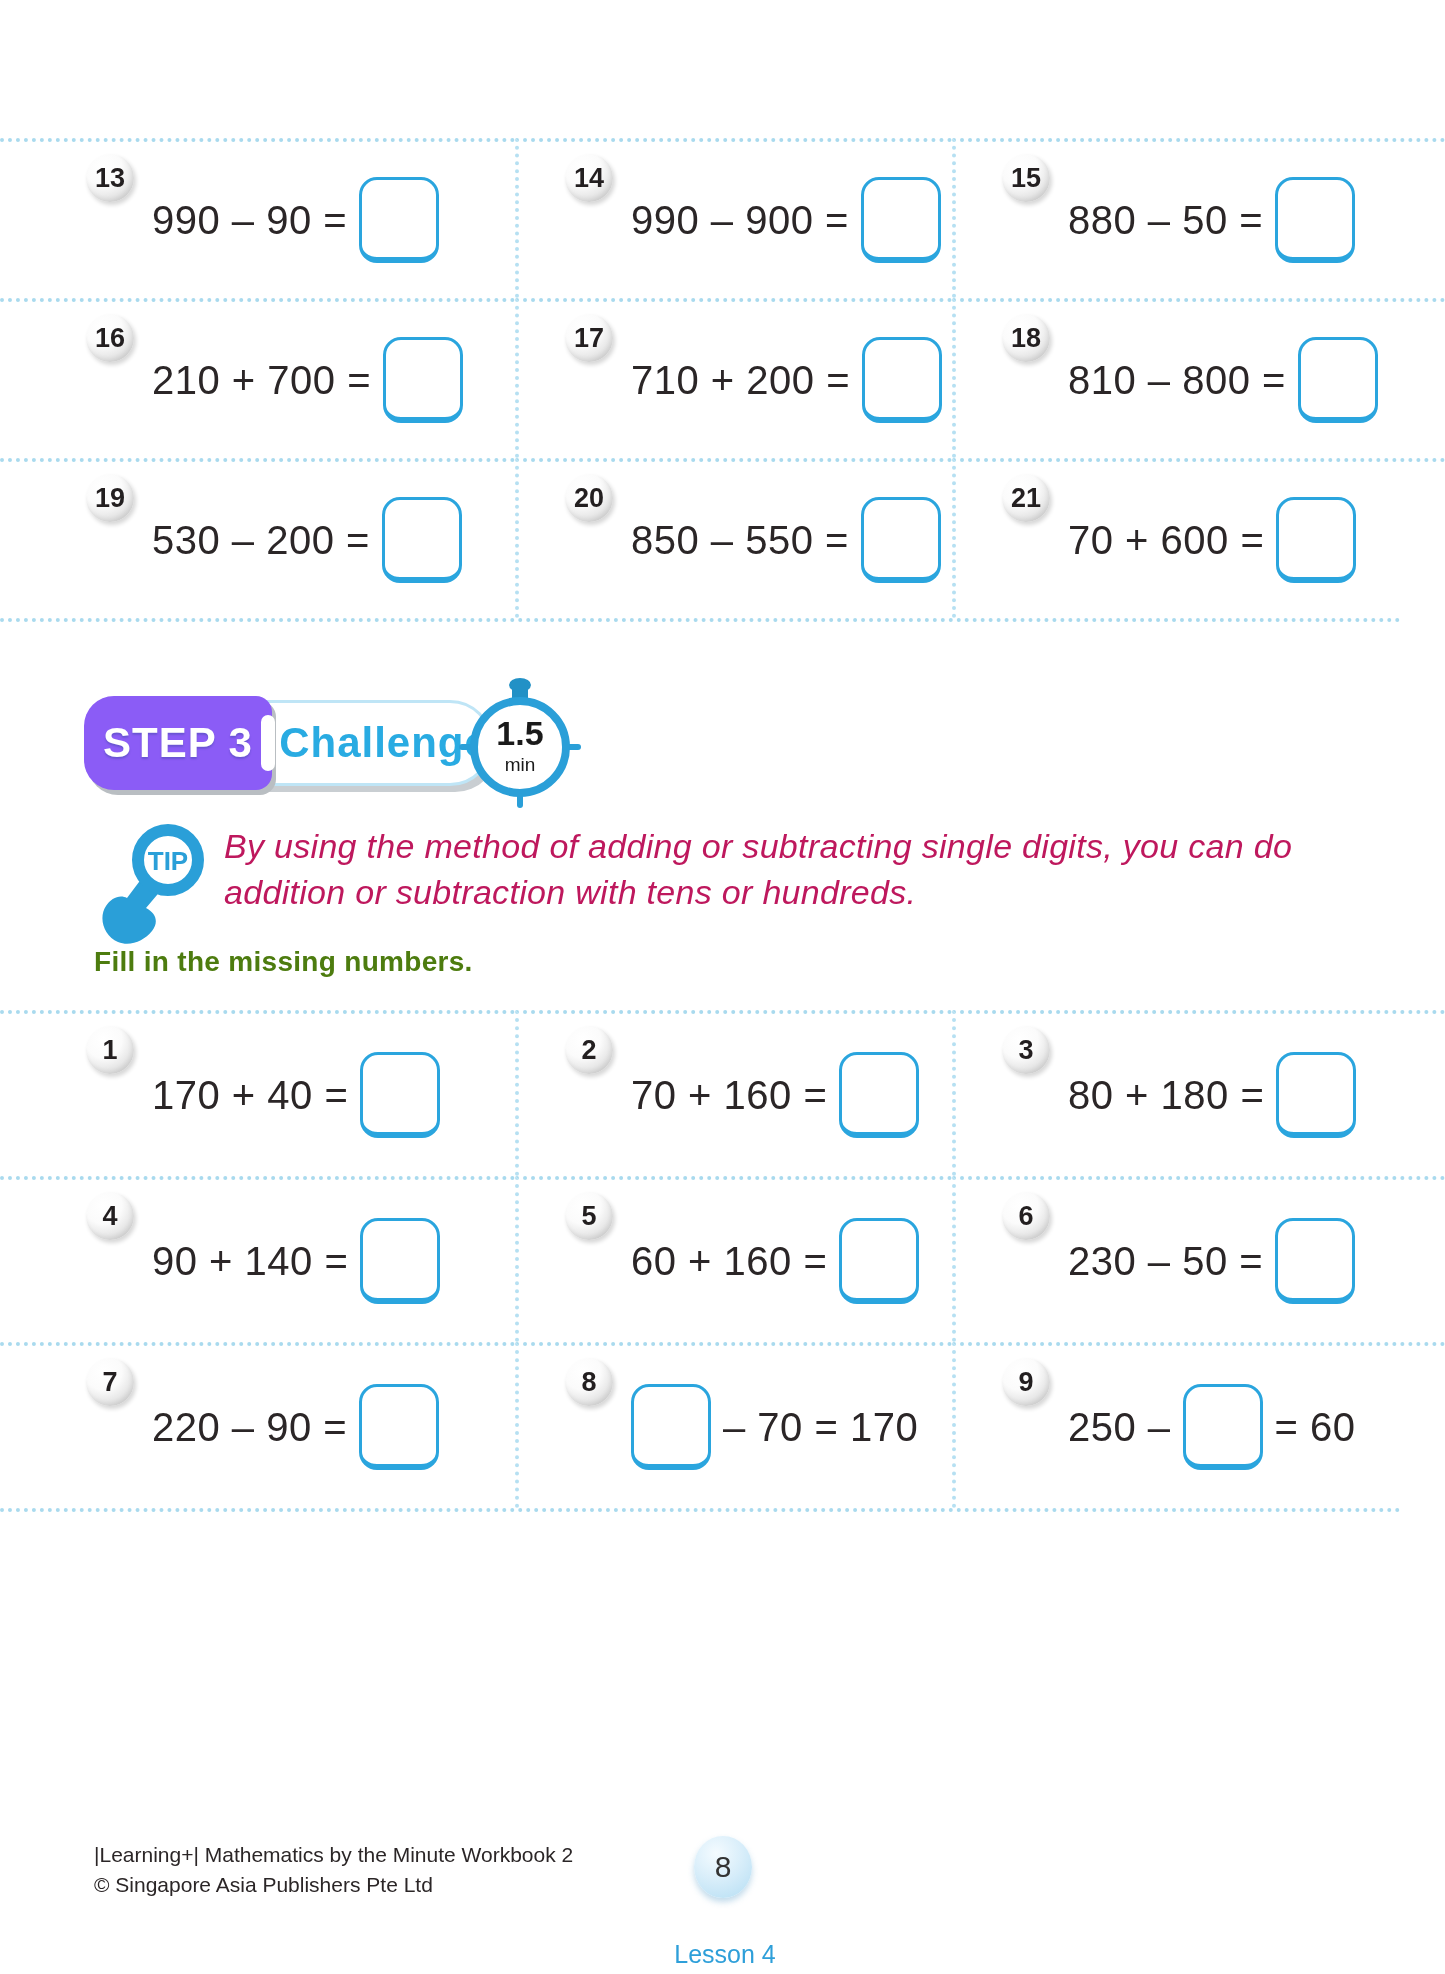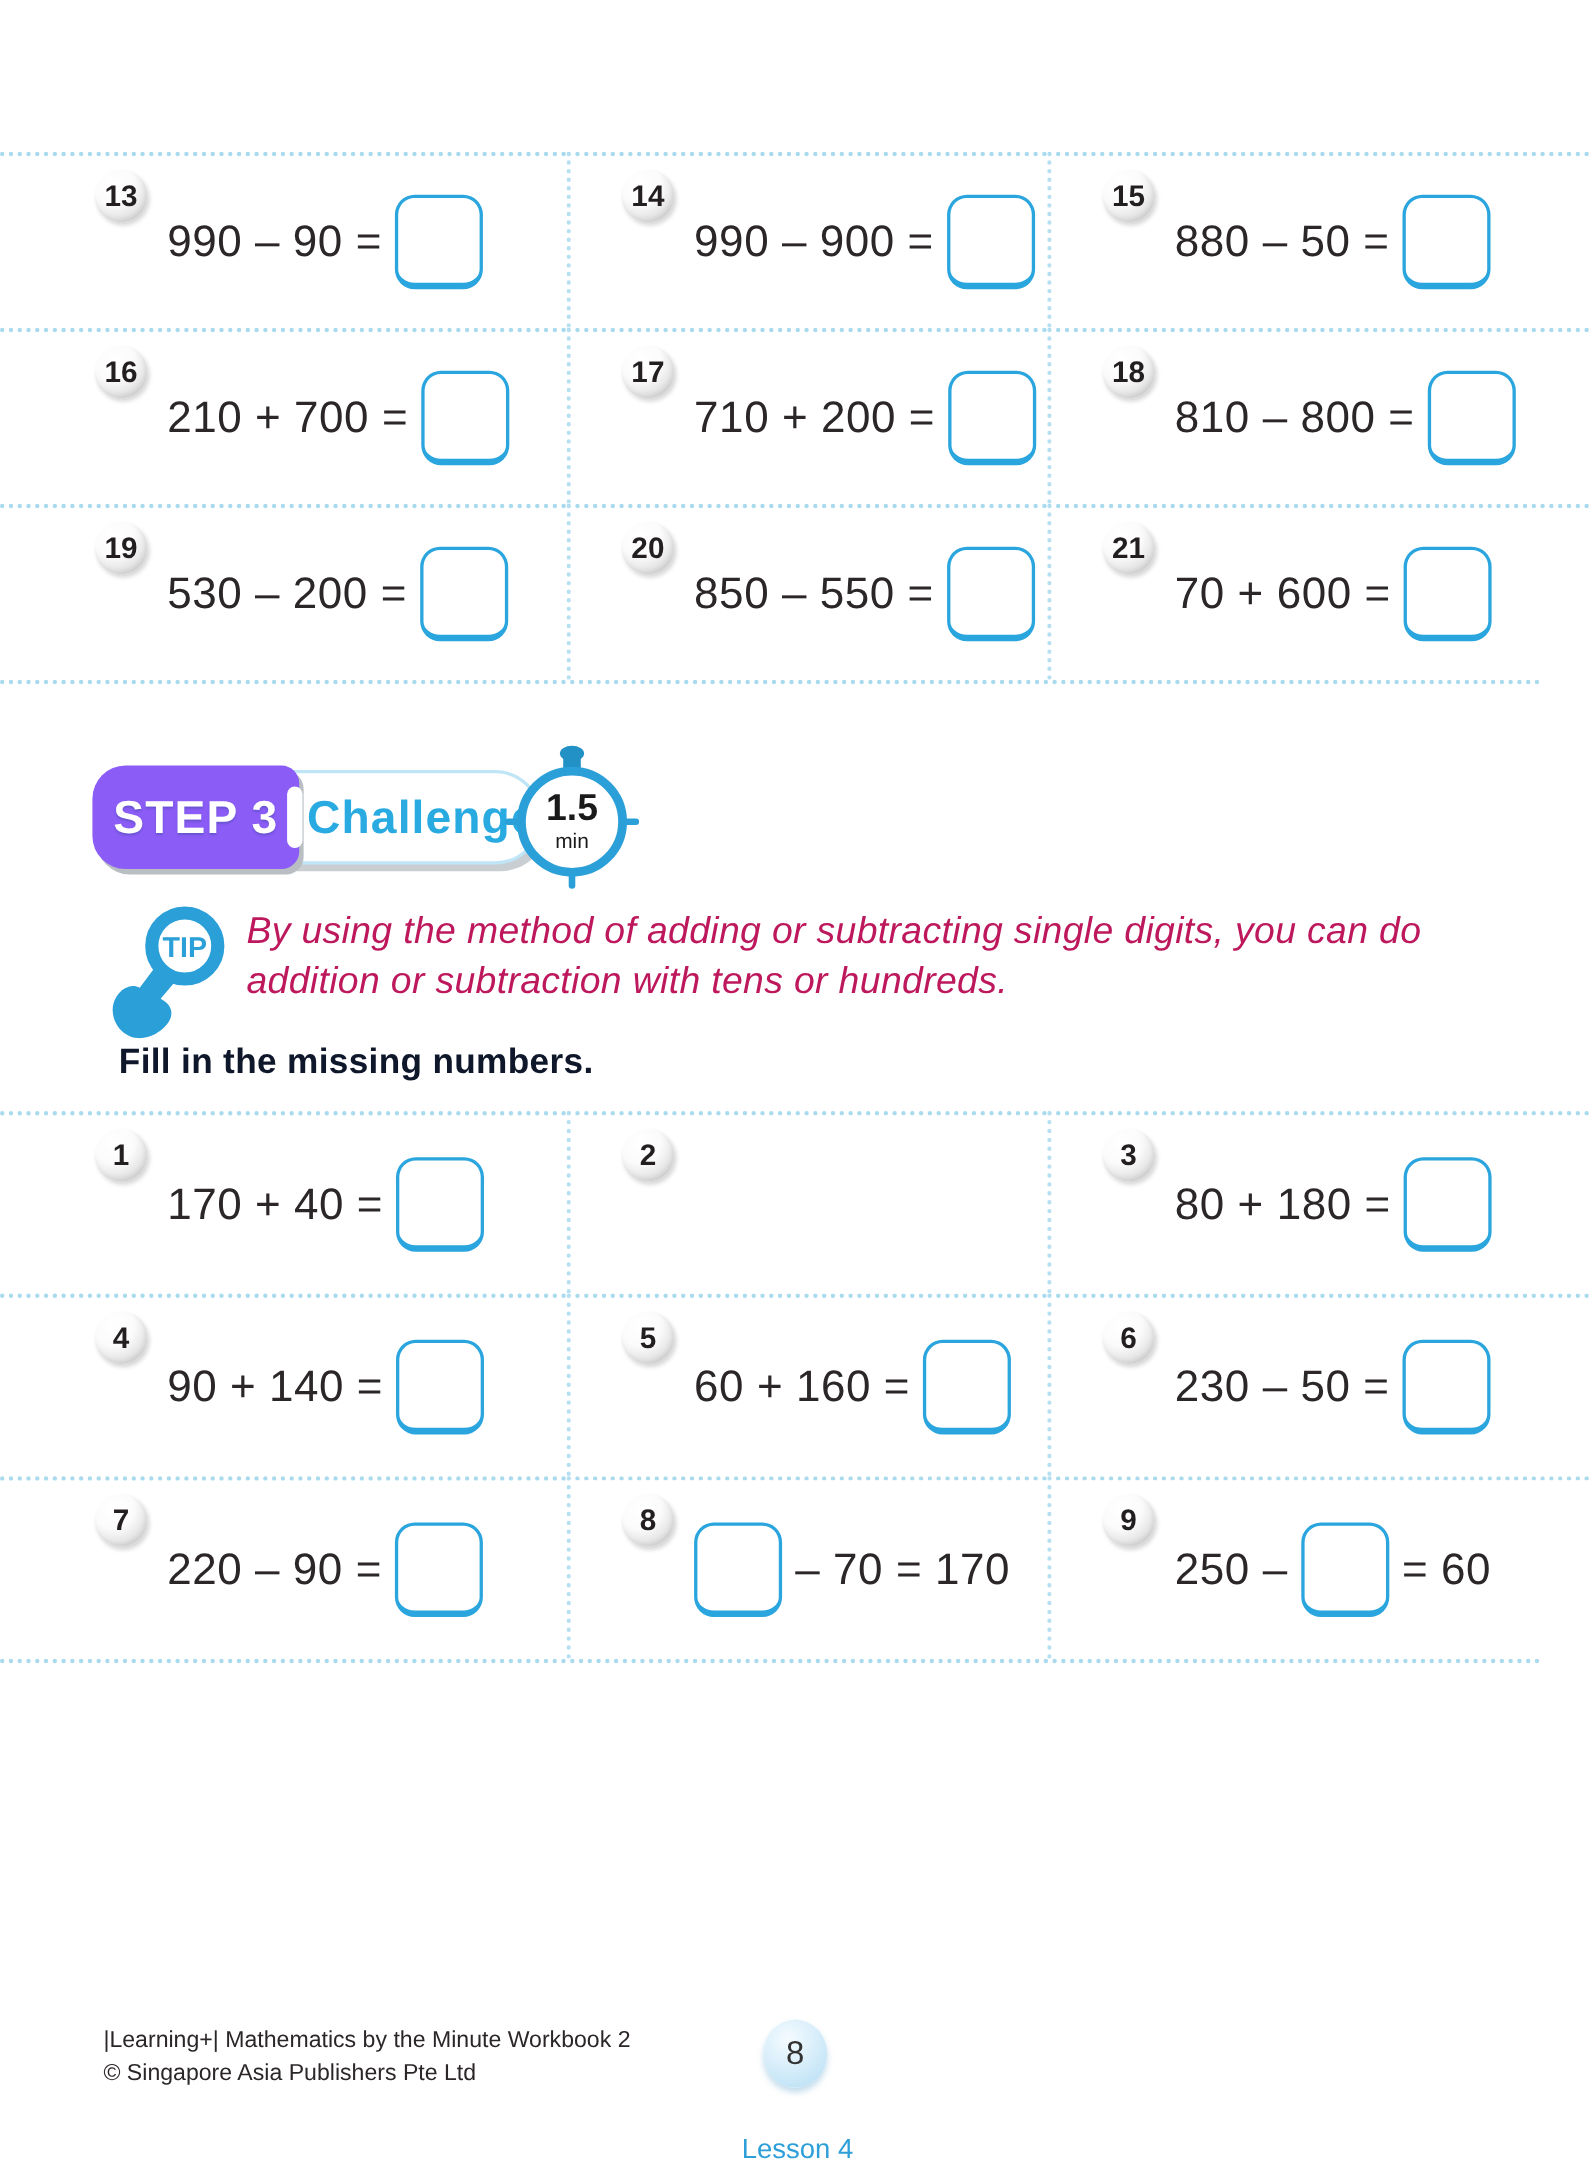--- a/index.html
+++ b/index.html
@@ -65,21 +65,21 @@
   .stopwatch{position:absolute;left:368px;top:-26px;}
   
   .tip{position:absolute;left:96px;top:818px;display:flex;gap:16px;width:1270px;}
   .tip-icon{flex:0 0 112px;}
   .tip-text{
     font-style:italic;font-size:34px;line-height:1.35;color:#be185d;
     padding-top:6px;letter-spacing:0.3px;
   }
   .instruction{
     position:absolute;left:94px;top:946px;
-    font-weight:bold;font-size:32px;color:#0f172a;letter-spacing:0.3px;margin-left:14px;
+    font-weight:bold;font-size:28px;color:#4d7c0f;letter-spacing:0.3px;
   }
   
   .footer-text{position:absolute;left:94px;top:1840px;font-size:21px;color:#2b2627;line-height:1.45;}
   .page-bubble{
     position:absolute;left:694px;top:1836px;width:58px;height:62px;border-radius:50%;
     background:radial-gradient(circle at 38% 28%, #f4fbff 0%, #d9eefa 45%, #b3ddf3 100%);
     box-shadow:0 4px 6px rgba(120,175,210,0.45);
     display:flex;align-items:center;justify-content:center;
     font-size:30px;color:#333333;
   }
@@ -163,20 +163,21 @@
 
 <div class="instruction">Fill in the missing numbers.</div>
 
 <div class="grid" id="challenge-grid">
     <div class="cell c1">
       <div class="badge">1</div>
       <div class="eq"><span>170 + 40 =</span><div class="answer-box"></div></div>
     </div>
     <div class="cell c2">
       <div class="badge">2</div>
+      <div class="eq"><span>70 + 160 =</span><div class="answer-box"></div></div>
     </div>
     <div class="cell c3">
       <div class="badge">3</div>
       <div class="eq"><span>80 + 180 =</span><div class="answer-box"></div></div>
     </div>
     <div class="cell c1">
       <div class="badge">4</div>
       <div class="eq"><span>90 + 140 =</span><div class="answer-box"></div></div>
     </div>
     <div class="cell c2">

